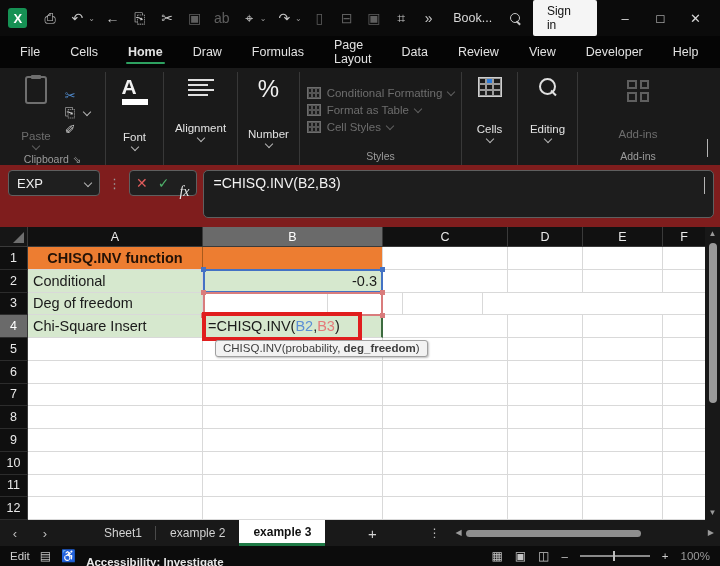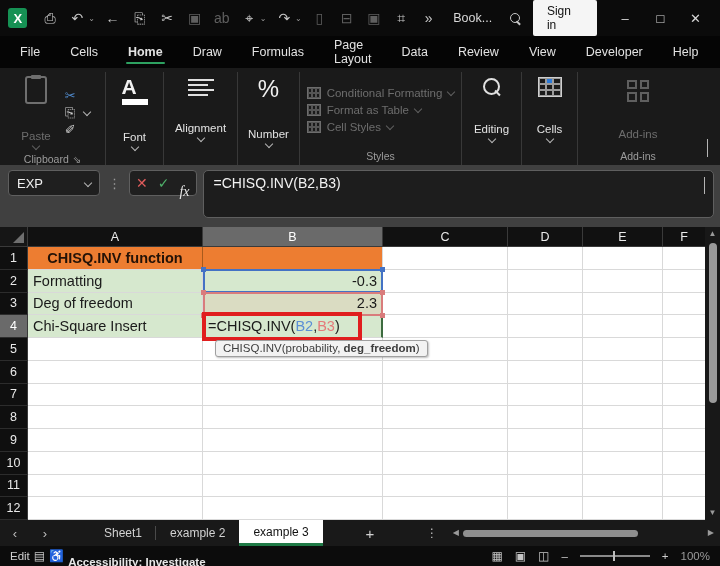--- a/index.html
+++ b/index.html
@@ -58,21 +58,21 @@
   .cells-ic i.blue { background:#2b79d7; }
   .mag-lg { position:relative; width:20px; height:20px; }
   .mag-lg::before { content:""; position:absolute; width:13px; height:13px; border:2px solid #e0e0e0; border-radius:50%; left:1px; top:1px; }
   .mag-lg::after { content:""; position:absolute; width:7px; height:2px; background:#e0e0e0; transform:rotate(45deg); left:12px; top:15px; }
   .addins-ic { width:22px; height:22px; display:grid; grid-template-columns:1fr 1fr; grid-template-rows:1fr 1fr; gap:3px; }
   .addins-ic i { border:2px solid #5f5f5f; }
   .ribbon-collapse { position:absolute; right:12px; bottom:8px; }
   .launcher { font-size:10px; color:#9c9c9c; }
 
   
-  .fbar { height:62px; background:#404040; display:flex; padding:5px 6px 8px 8px; gap:6px; flex:0 0 auto;justify-content:center; }
+  .fbar { height:62px; background:#7f1d1d; display:flex; padding:5px 6px 8px 8px; gap:6px; flex:0 0 auto;justify-content:center; }
   .namebox { width:92px; height:26px; border:1px solid #5f5f5f; border-radius:4px; background:#1f1f1f; display:flex; align-items:center; padding:0 8px; gap:6px; }
   .namebox .nm { flex:1; font-size:13px; color:#f0f0f0; }
   .vdots { color:#9a9a9a; font-size:13px; display:flex; align-items:center; padding:0 2px; height:26px; }
   .fx-box { height:26px; border:1px solid #5f5f5f; border-radius:4px; background:#1f1f1f; display:flex; align-items:center; padding:0 6px; gap:10px; }
   .fx-cancel { color:#e05c5c; font-size:14px; }
   .fx-ok { color:#4fb06a; font-size:14px; }
   .fx-fx { color:#e8e8e8; font-style:italic; font-family:Liberation Serif, serif; font-size:14px;margin-top:18px; }
   .finput { flex:1; height:48px; border:1px solid #5f5f5f; border-radius:5px; background:#1d1d1d; padding:4px 10px; font-size:14px; color:#f2f2f2; position:relative; }
   .finput .fcollapse { position:absolute; right:8px; top:6px; }
 
@@ -115,29 +115,29 @@
   .vscroll { width:15px; background:#181818; display:flex; flex-direction:column; align-items:center; padding:2px 0; }
   .vthumb { width:8px; height:160px; background:#9a9a9a; border-radius:4px; margin-top:4px; }
   .scroll-arrow { color:#9a9a9a; font-size:8px; line-height:10px; }
   .vspacer { flex:1; }
 
   
   .sheetbar { height:26px; background:#191919; display:flex; align-items:stretch; flex:0 0 auto; font-size:12px; }
   .tab-nav { width:30px; display:flex; align-items:center; justify-content:center; color:#bdbdbd; font-size:13px; }
   .sheettab { display:flex; align-items:center; padding:0 14px; color:#d2d2d2; position:relative; }
   .sheettab .divider { position:absolute; right:0; top:6px; bottom:6px; width:1px; background:#4a4a4a; }
-  .sheettab.active { background:#fff; color:#111; font-weight:normal; border-bottom:3px solid #1f7a46; }
+  .sheettab.active { background:#fff; color:#111; font-weight:bold; border-bottom:3px solid #1f7a46; }
   .tab-plus { width:34px; display:flex; align-items:center; justify-content:center; color:#d2d2d2; font-size:15px; }
   .tab-dots { width:30px; display:flex; align-items:center; justify-content:center; color:#bdbdbd; }
   .hscroll { flex:1; display:flex; align-items:center; padding:0 6px; gap:4px; }
   .hthumb { height:7px; width:175px; background:#8f8f8f; border-radius:4px; }
   .hspacer { flex:1; }
 
   
-  .statusbar { height:20px; background:#0c0c0c; display:flex; align-items:center; padding:0 10px; gap:4px; font-size:11.5px; color:#cfcfcf; flex:0 0 auto; }
+  .statusbar { height:20px; background:#0c0c0c; display:flex; align-items:center; padding:0 10px; gap:10px; font-size:11.5px; color:#cfcfcf; flex:0 0 auto; }
   .sb-ic { font-size:12px; color:#c4c4c4; }
   .sb-bold { font-weight:bold; color:#e8e8e8;margin-top:11px; }
   .zoom-track { width:70px; height:2px; background:#8a8a8a; position:relative; }
   .zoom-thumb { position:absolute; left:33px; top:-4px; width:2px; height:10px; background:#bdbdbd; }
   .sb-right { display:flex; align-items:center; gap:12px; }
   .sb-pct { color:#9a9a9a; }
 </style>
 </head>
 <body>
 
@@ -292,46 +292,46 @@
             <span>Cell Styles</span>
             <span class="chev-d dim"></span>
           </div>
         </div>
       </div>
       <div class="rgroup-label">
         <span>Styles</span>
       </div>
     </div>
 
+    <div class="rgroup" style="width:56px;">
+      <div class="rgroup-content">
+        <div class="bigbtn">
+          <div class="cells-ic">
+              <i></i>
+              <i class="blue"></i>
+              <i></i>
+              <i></i>
+              <i></i>
+              <i></i>
+              <i></i>
+              <i></i>
+              <i></i>
+            </div>
+          <span class="lbl">Cells</span>
+          <span class="chev-d"></span>
+        </div>
+      </div>
+      <div class="rgroup-label"></div>
+    </div>
+
     <div class="rgroup" style="width:60px;">
       <div class="rgroup-content">
         <div class="bigbtn">
           <div class="mag-lg"></div>
           <span class="lbl">Editing</span>
-          <span class="chev-d"></span>
-        </div>
-      </div>
-      <div class="rgroup-label"></div>
-    </div>
-
-    <div class="rgroup" style="width:56px;">
-      <div class="rgroup-content">
-        <div class="bigbtn">
-          <div class="cells-ic">
-              <i></i>
-              <i class="blue"></i>
-              <i></i>
-              <i></i>
-              <i></i>
-              <i></i>
-              <i></i>
-              <i></i>
-              <i></i>
-            </div>
-          <span class="lbl">Cells</span>
           <span class="chev-d"></span>
         </div>
       </div>
       <div class="rgroup-label"></div>
     </div>
 
     <div class="rgroup" style="width:120px; border-right:none;">
       <div class="rgroup-content">
         <div class="bigbtn">
           <div class="addins-ic">
@@ -385,32 +385,31 @@
         <div class="cell col-a c-orange a1">CHISQ.INV function</div>
         <div class="cell col-b c-orange"></div>
         <div class="cell col-c"></div>
         <div class="cell col-d"></div>
         <div class="cell col-e"></div>
         <div class="cell col-f"></div>
       </div>
 
       <div class="grow">
         <div class="rowhdr">2</div>
-        <div class="cell col-a c-green">Formatting</div>
+        <div class="cell col-a c-green">Conditional</div>
         <div class="cell col-b c-green num">-0.3</div>
         <div class="cell col-c"></div>
         <div class="cell col-d"></div>
         <div class="cell col-e"></div>
         <div class="cell col-f"></div>
       </div>
 
       <div class="grow">
         <div class="rowhdr">3</div>
         <div class="cell col-a c-green">Deg of freedom</div>
-        <div class="cell col-b c-tan num">2.3</div>
         <div class="cell col-c"></div>
         <div class="cell col-d"></div>
         <div class="cell col-e"></div>
         <div class="cell col-f"></div>
       </div>
 
       <div class="grow">
         <div class="rowhdr sel">4</div>
         <div class="cell col-a c-green">Chi-Square Insert</div>
         <div class="cell col-b c-green b4cell">

